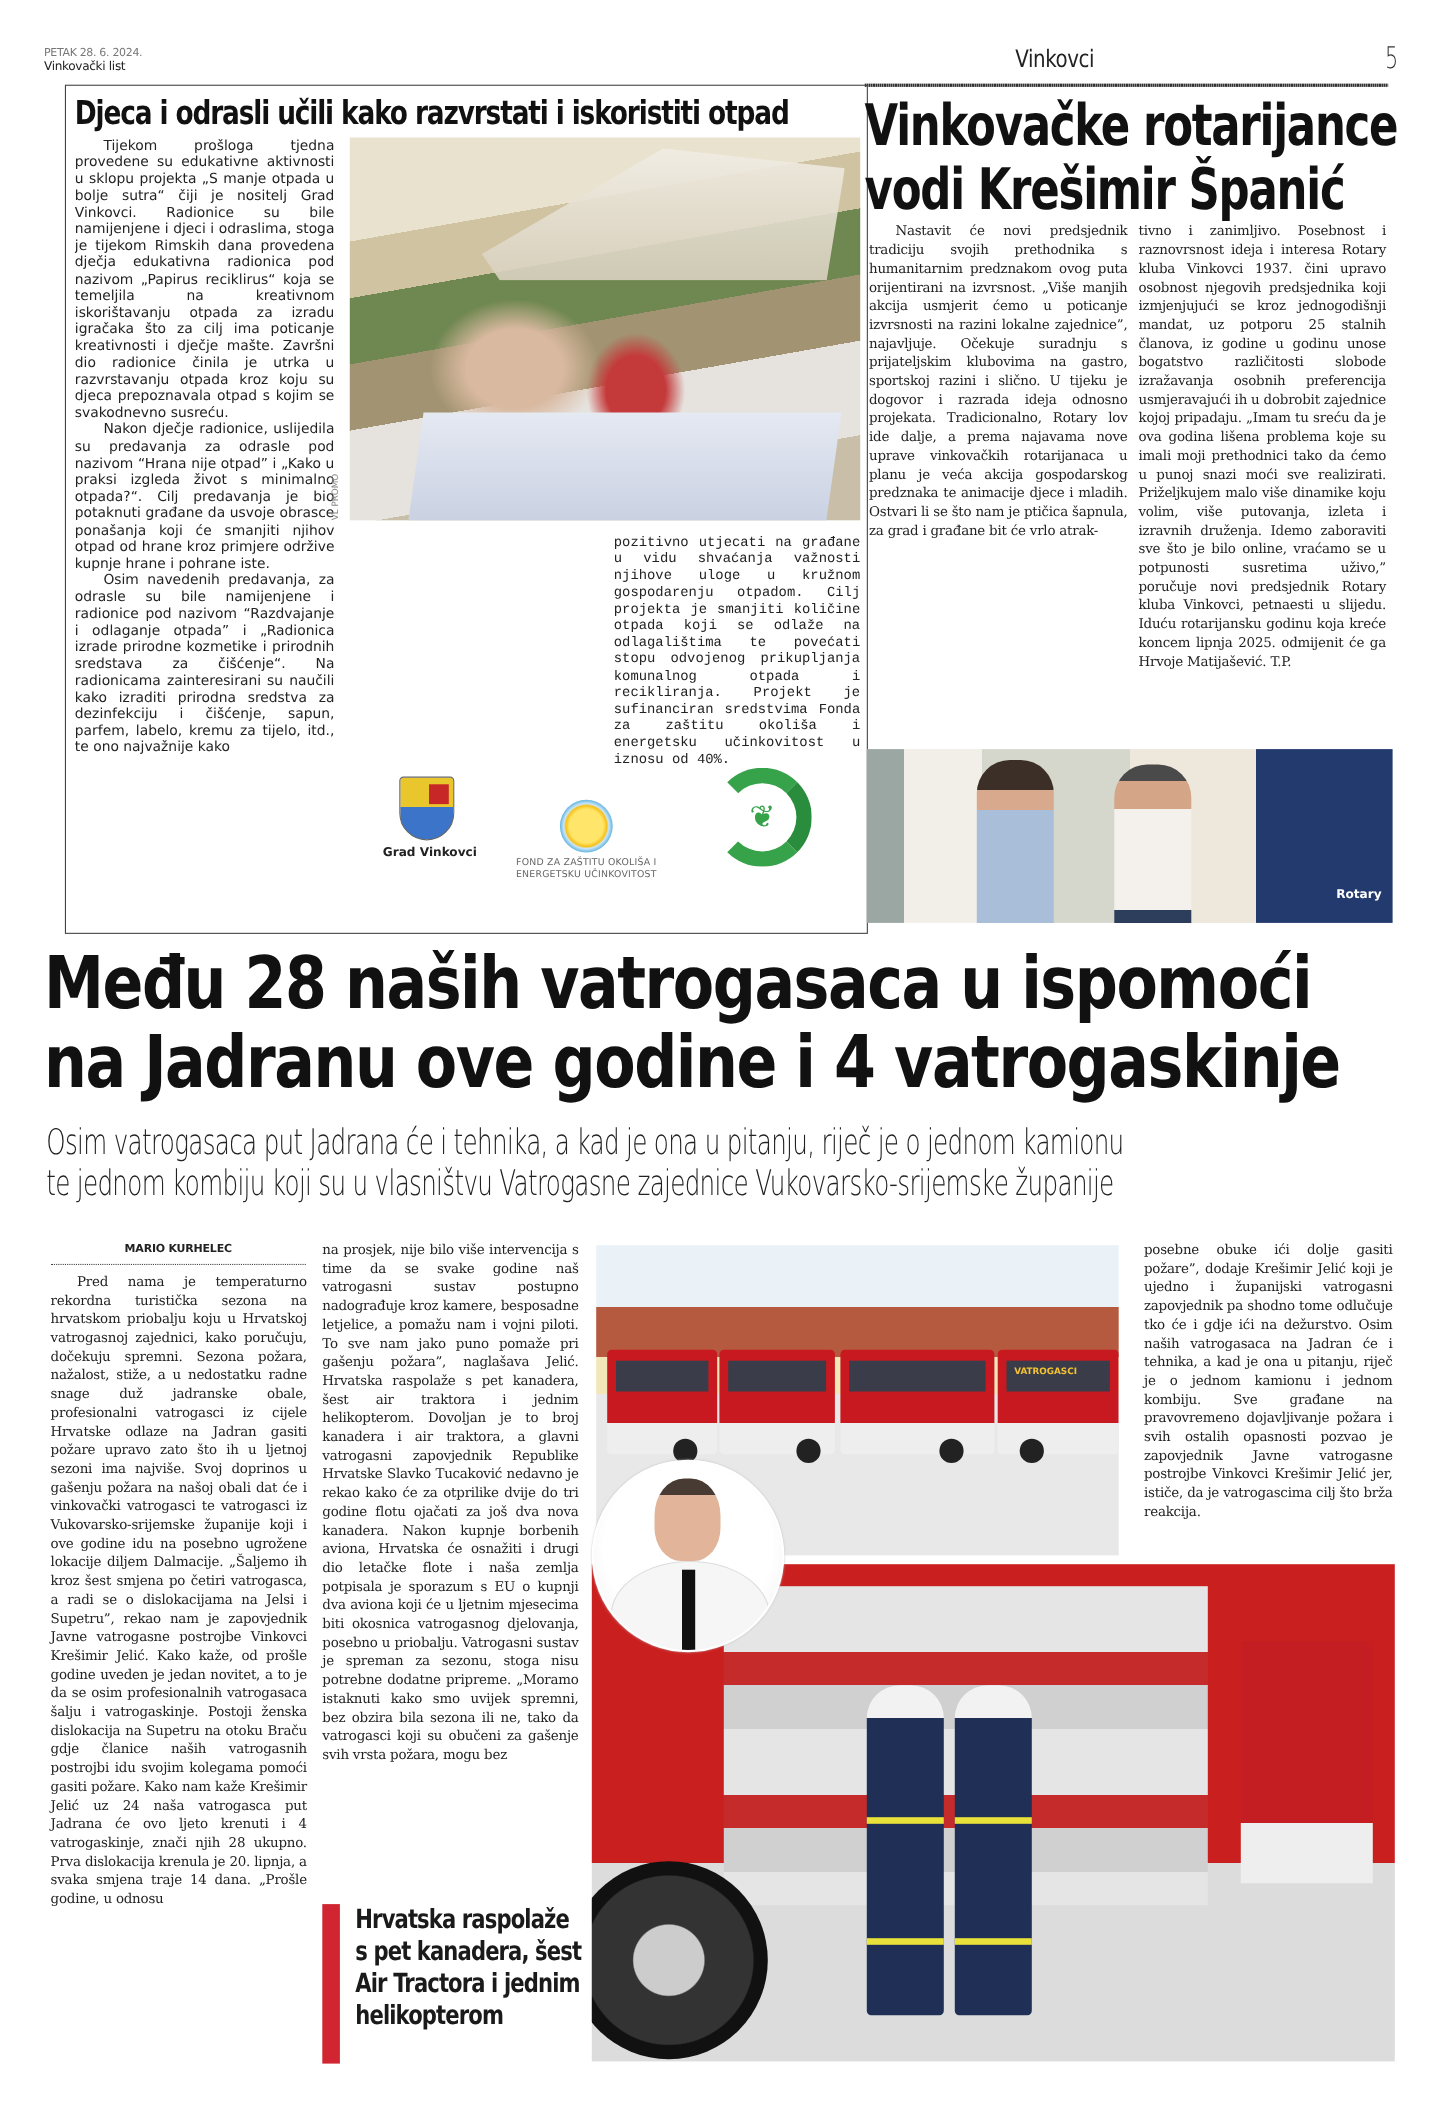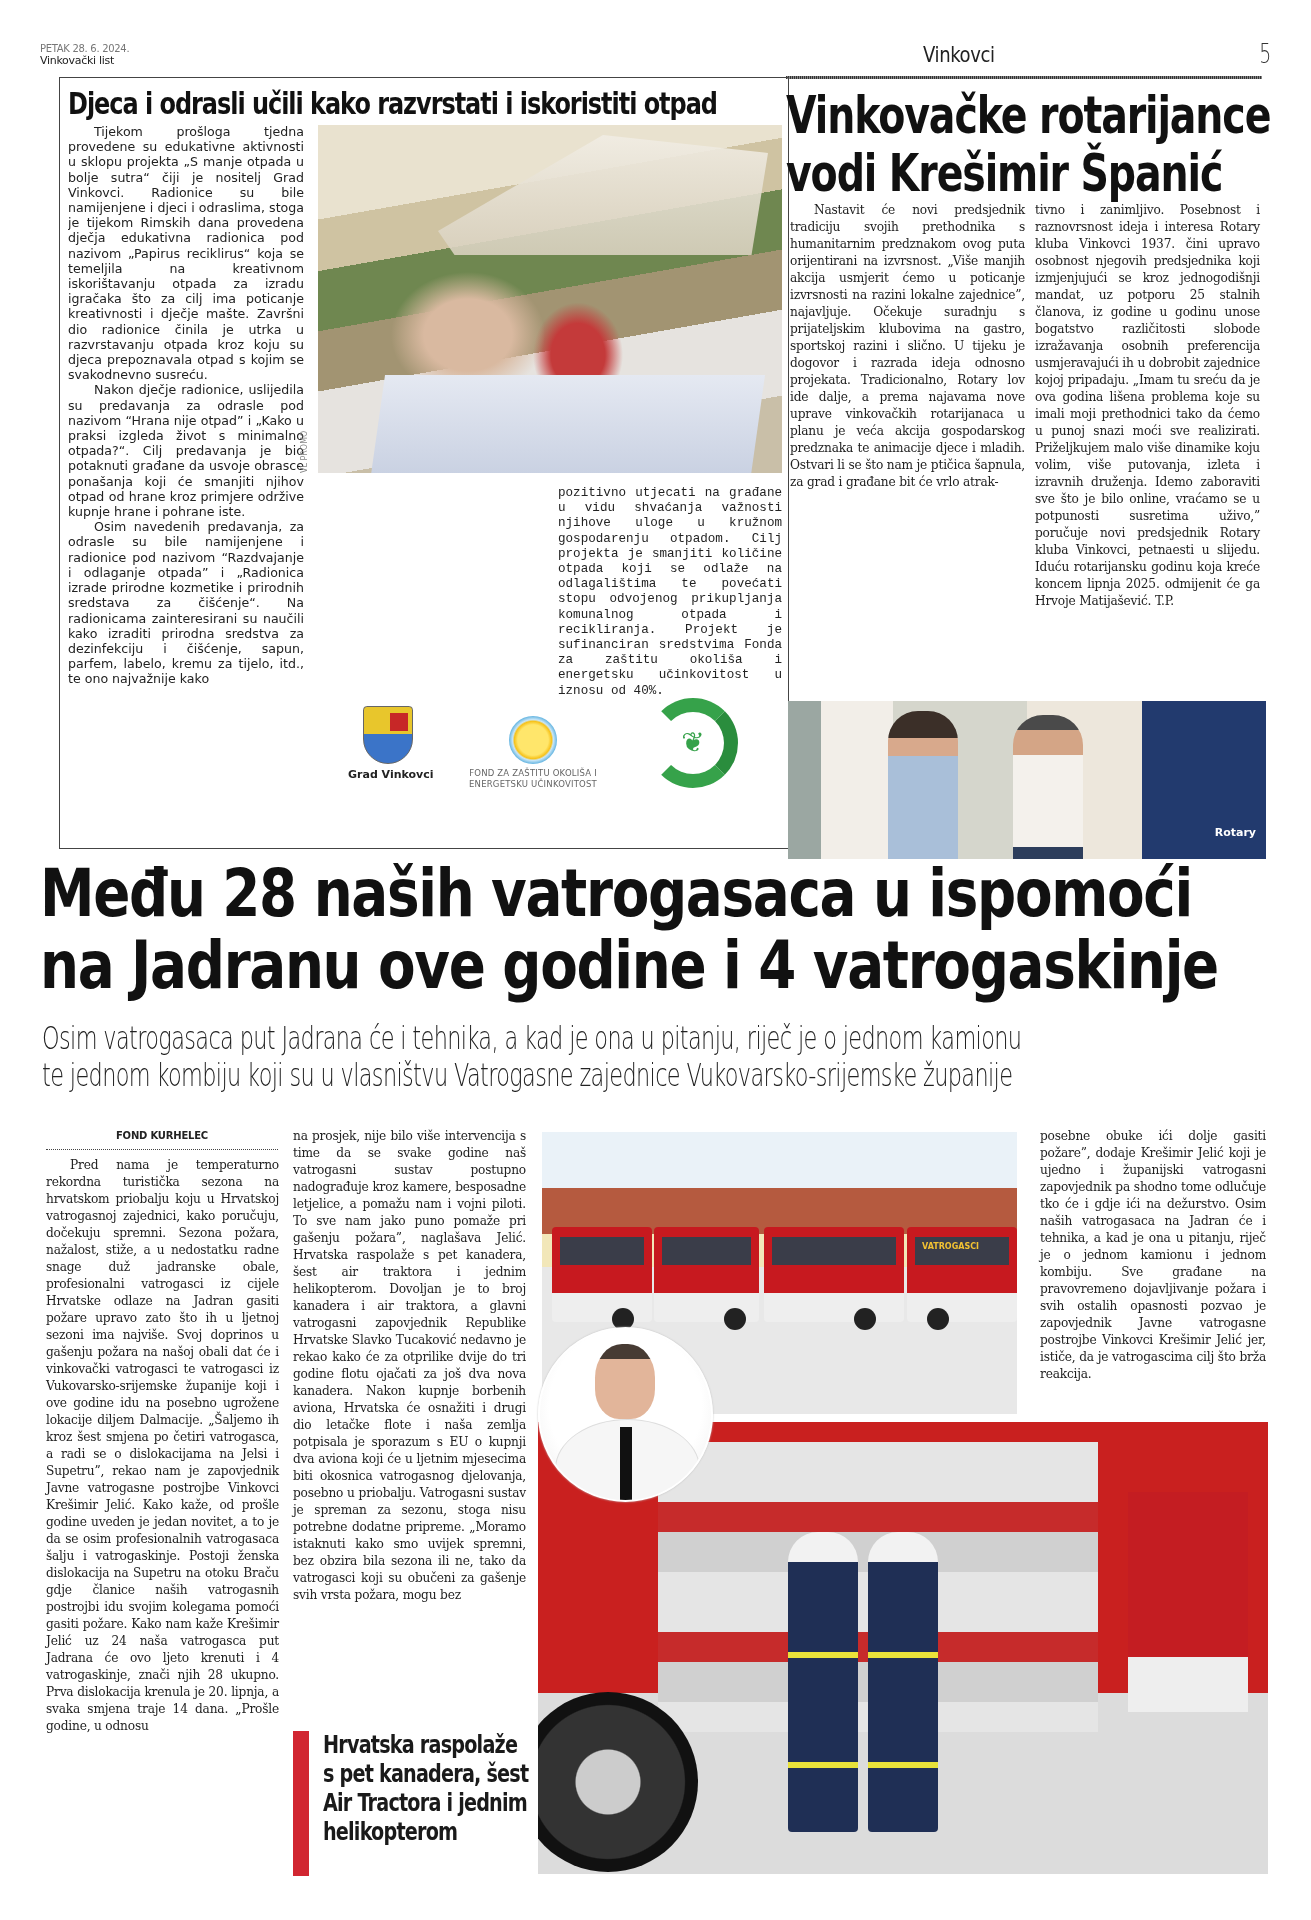--- a/index.html
+++ b/index.html
@@ -30,34 +30,34 @@
   .photo-kids .tent { position: absolute; left: 120px; top: 10px; width: 330px; height: 120px; background: linear-gradient(180deg,#f1ede4,#d9d1bf); clip-path: polygon(0 80%, 50% 0, 100% 15%, 95% 100%, 5% 100%); opacity: 0.9; }
   .photo-kids .table { position: absolute; left: 60px; top: 250px; width: 380px; height: 100px; background: linear-gradient(180deg,#e5e9f2,#c9d1e2); transform: skewX(-8deg); }
   .photo-credit { position: absolute; left: 240px; top: 395px; font-family: "DejaVu Sans", sans-serif; font-size: 8px; color: #888; transform: rotate(-90deg); transform-origin: left top; white-space: nowrap; }
 
   .logos { position: absolute; left: 258px; top: 620px; width: 464px; height: 100px; }
   .logo { position: absolute; text-align: center; }
   .logo-grad { left: 30px; top: 8px; width: 80px; }
   .shield { width: 50px; height: 58px; margin: 0 auto; background: linear-gradient(180deg,#e8c62c 0 48%, #3b74c8 48% 100%); border-radius: 4px 4px 26px 26px; position: relative; border: 1px solid #666; }
   .shield::after { content: ""; position: absolute; right: 4px; top: 6px; width: 18px; height: 18px; background: #c72727; }
   .logo-grad-label { font-family: "DejaVu Sans", sans-serif; font-size: 11px; font-weight: bold; color: #222; margin-top: 4px; white-space: nowrap; }
-  .logo-fond { left: 140px; top: 18px; width: 150px; }
+  .logo-fond { left: 140px; top: 29px; width: 150px; }
   .sun { width: 48px; height: 48px; margin: 0 auto; border-radius: 50%; background: radial-gradient(circle, #ffe66b 0 45%, #f7c21b 55%, #c9e6f7 60%, #3aa0d8 75%, #8cc63e 90%); }
   .logo-fond-label { font-family: "DejaVu Sans", sans-serif; font-size: 8.5px; color: #666; line-height: 11px; margin-top: 4px; letter-spacing: 0.2px; }
   .logo-smanje { left: 330px; top: 0; width: 90px; height: 90px; border-radius: 50%; border: 14px solid #36a24a; border-left-color: transparent; border-right-color: #2a8d3d; display: flex; align-items: center; justify-content: center; }
   .leaf { color: #36a24a; font-size: 28px; line-height: 1; font-family: "DejaVu Sans", sans-serif; }
   .funding { position: absolute; left: 258px; top: 720px; width: 464px; text-align: center; font-family: "DejaVu Sans", sans-serif; font-size: 9.8px; line-height: 13px; color: #222; }
 
   
   .rot-title { position: absolute; left: 786px; top: 86px; font-family: "DejaVu Sans", sans-serif; font-weight: bold; font-size: 52px; line-height: 58px; letter-spacing: -1.5px; transform: scaleX(0.76); transform-origin: left; white-space: nowrap; color: #111; }
   .serif-col { position: absolute; font-family: "DejaVu Serif", serif; font-size: 12.2px; line-height: 17px; text-align: justify; color: #222; letter-spacing: -0.2px; }
   .serif-col p { text-indent: 24px; }
   .rot-col1 { left: 790px; top: 202px; width: 235px; }
   .rot-col2 { left: 1035px; top: 202px; width: 225px; }
-  .photo-rotary { position: absolute; left: 788px; top: 701px; width: 478px; height: 158px; overflow: hidden;
+  .photo-rotary { position: absolute; left: 788px; top: 681px; width: 478px; height: 158px; overflow: hidden;
     background: linear-gradient(90deg, #9ba7a2 0 7%, #f2eee8 7% 22%, #d5d6cc 22% 50%, #ede7dc 50% 74%, #223a6e 74% 100%); }
   .photo-rotary .man1 { position: absolute; left: 100px; top: 10px; width: 70px; height: 150px; background: linear-gradient(180deg,#3b2f28 0 18%, #d8a98c 18% 30%, #a9bfd9 30% 100%); border-radius: 30px 30px 0 0; }
   .photo-rotary .man2 { position: absolute; left: 225px; top: 14px; width: 70px; height: 150px; background: linear-gradient(180deg,#4a4a4a 0 10%, #d4a586 10% 27%, #f4f1ec 27% 88%, #2d3e5c 88%); border-radius: 30px 30px 0 0; }
   .photo-rotary .banner-text { position: absolute; right: 10px; bottom: 20px; color: #fff; font-family: "DejaVu Sans", sans-serif; font-size: 11px; font-weight: bold; }
 
   
   .main-title { position: absolute; left: 40px; top: 858px; font-family: "DejaVu Sans", sans-serif; font-weight: bold; font-size: 66px; line-height: 72px; letter-spacing: -1.6px; transform: scaleX(0.83); transform-origin: left; white-space: nowrap; color: #111; }
   .main-sub { position: absolute; left: 42px; top: 1020px; font-family: "DejaVu Sans", sans-serif; font-size: 32px; line-height: 37px; font-weight: 300; letter-spacing: -0.9px; transform: scaleX(0.7); transform-origin: left; white-space: nowrap; color: #222; }
   .byline { position: absolute; left: 46px; top: 1130px; width: 232px; text-align: center; font-family: "DejaVu Sans", sans-serif; font-size: 10px; font-weight: bold; color: #222; letter-spacing: -0.2px; }
   .byline-rule { position: absolute; left: 46px; top: 1149px; width: 232px; border-top: 1.5px dotted #444; }
@@ -159,21 +159,21 @@
 
 <div class="main-title">
   <div>Među 28 naših vatrogasaca u ispomoći</div>
   <div>na Jadranu ove godine i 4 vatrogaskinje</div>
 </div>
 <div class="main-sub">
   <div>Osim vatrogasaca put Jadrana će i tehnika, a kad je ona u pitanju, riječ je o jednom kamionu</div>
   <div>te jednom kombiju koji su u vlasništvu Vatrogasne zajednice Vukovarsko-srijemske županije</div>
 </div>
 
-<div class="byline">FOND KURHELEC</div>
+<div class="byline">MARIO KURHELEC</div>
 <div class="byline-rule"></div>
 
 <div class="serif-col col1">
   <p>Pred nama je temperaturno rekordna turistička sezona na hrvatskom priobalju koju u Hrvatskoj vatrogasnoj zajednici, kako poručuju, dočekuju spremni. Sezona požara, nažalost, stiže, a u nedostatku radne snage duž jadranske obale, profesionalni vatrogasci iz cijele Hrvatske odlaze na Jadran gasiti požare upravo zato što ih u ljetnoj sezoni ima najviše. Svoj doprinos u gašenju požara na našoj obali dat će i vinkovački vatrogasci te vatrogasci iz Vukovarsko-srijemske županije koji i ove godine idu na posebno ugrožene lokacije diljem Dalmacije. „Šaljemo ih kroz šest smjena po četiri vatrogasca, a radi se o dislokacijama na Jelsi i Supetru”, rekao nam je zapovjednik Javne vatrogasne postrojbe Vinkovci Krešimir Jelić. Kako kaže, od prošle godine uveden je jedan novitet, a to je da se osim profesionalnih vatrogasaca šalju i vatrogaskinje. Postoji ženska dislokacija na Supetru na otoku Braču gdje članice naših vatrogasnih postrojbi idu svojim kolegama pomoći gasiti požare. Kako nam kaže Krešimir Jelić uz 24 naša vatrogasca put Jadrana će ovo ljeto krenuti i 4 vatrogaskinje, znači njih 28 ukupno. Prva dislokacija krenula je 20. lipnja, a svaka smjena traje 14 dana. „Prošle godine, u odnosu</p>
 </div>
 <div class="serif-col col2">
   <p style="text-indent:0">na prosjek, nije bilo više intervencija s time da se svake godine naš vatrogasni sustav postupno nadograđuje kroz kamere, besposadne letjelice, a pomažu nam i vojni piloti. To sve nam jako puno pomaže pri gašenju požara”, naglašava Jelić. Hrvatska raspolaže s pet kanadera, šest air traktora i jednim helikopterom. Dovoljan je to broj kanadera i air traktora, a glavni vatrogasni zapovjednik Republike Hrvatske Slavko Tucaković nedavno je rekao kako će za otprilike dvije do tri godine flotu ojačati za još dva nova kanadera. Nakon kupnje borbenih aviona, Hrvatska će osnažiti i drugi dio letačke flote i naša zemlja potpisala je sporazum s EU o kupnji dva aviona koji će u ljetnim mjesecima biti okosnica vatrogasnog djelovanja, posebno u priobalju. Vatrogasni sustav je spreman za sezonu, stoga nisu potrebne dodatne pripreme. „Moramo istaknuti kako smo uvijek spremni, bez obzira bila sezona ili ne, tako da vatrogasci koji su obučeni za gašenje svih vrsta požara, mogu bez</p>
 </div>
 <div class="serif-col col4">
   <p style="text-indent:0">posebne obuke ići dolje gasiti požare”, dodaje Krešimir Jelić koji je ujedno i županijski vatrogasni zapovjednik pa shodno tome odlučuje tko će i gdje ići na dežurstvo. Osim naših vatrogasaca na Jadran će i tehnika, a kad je ona u pitanju, riječ je o jednom kamionu i jednom kombiju. Sve građane na pravovremeno dojavljivanje požara i svih ostalih opasnosti pozvao je  zapovjednik Javne vatrogasne postrojbe Vinkovci Krešimir Jelić jer, ističe, da je vatrogascima cilj što brža reakcija.</p>

